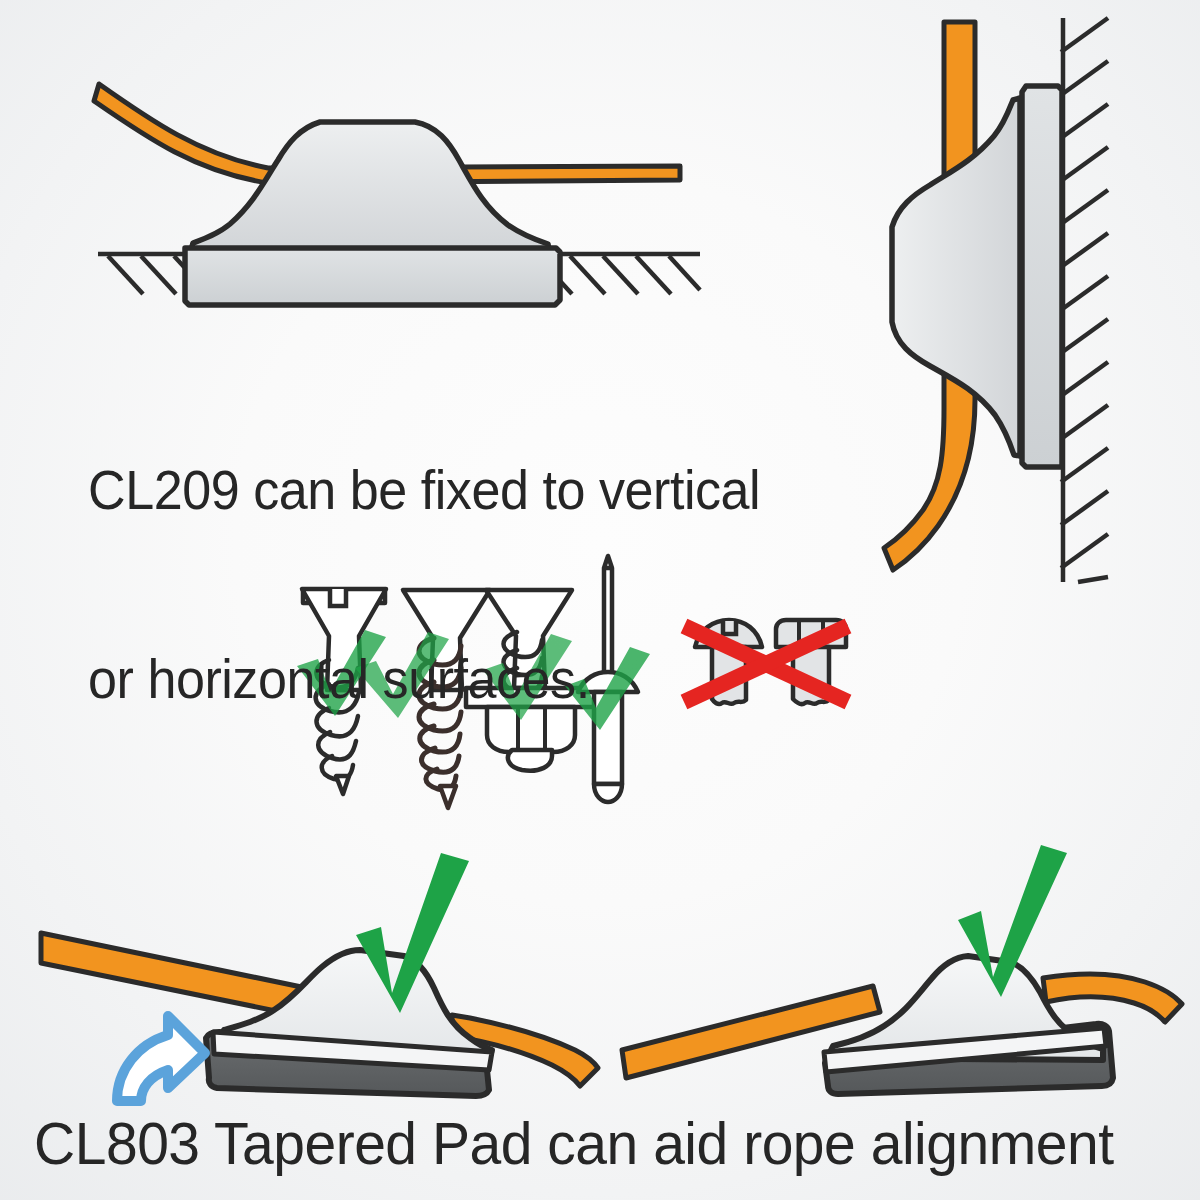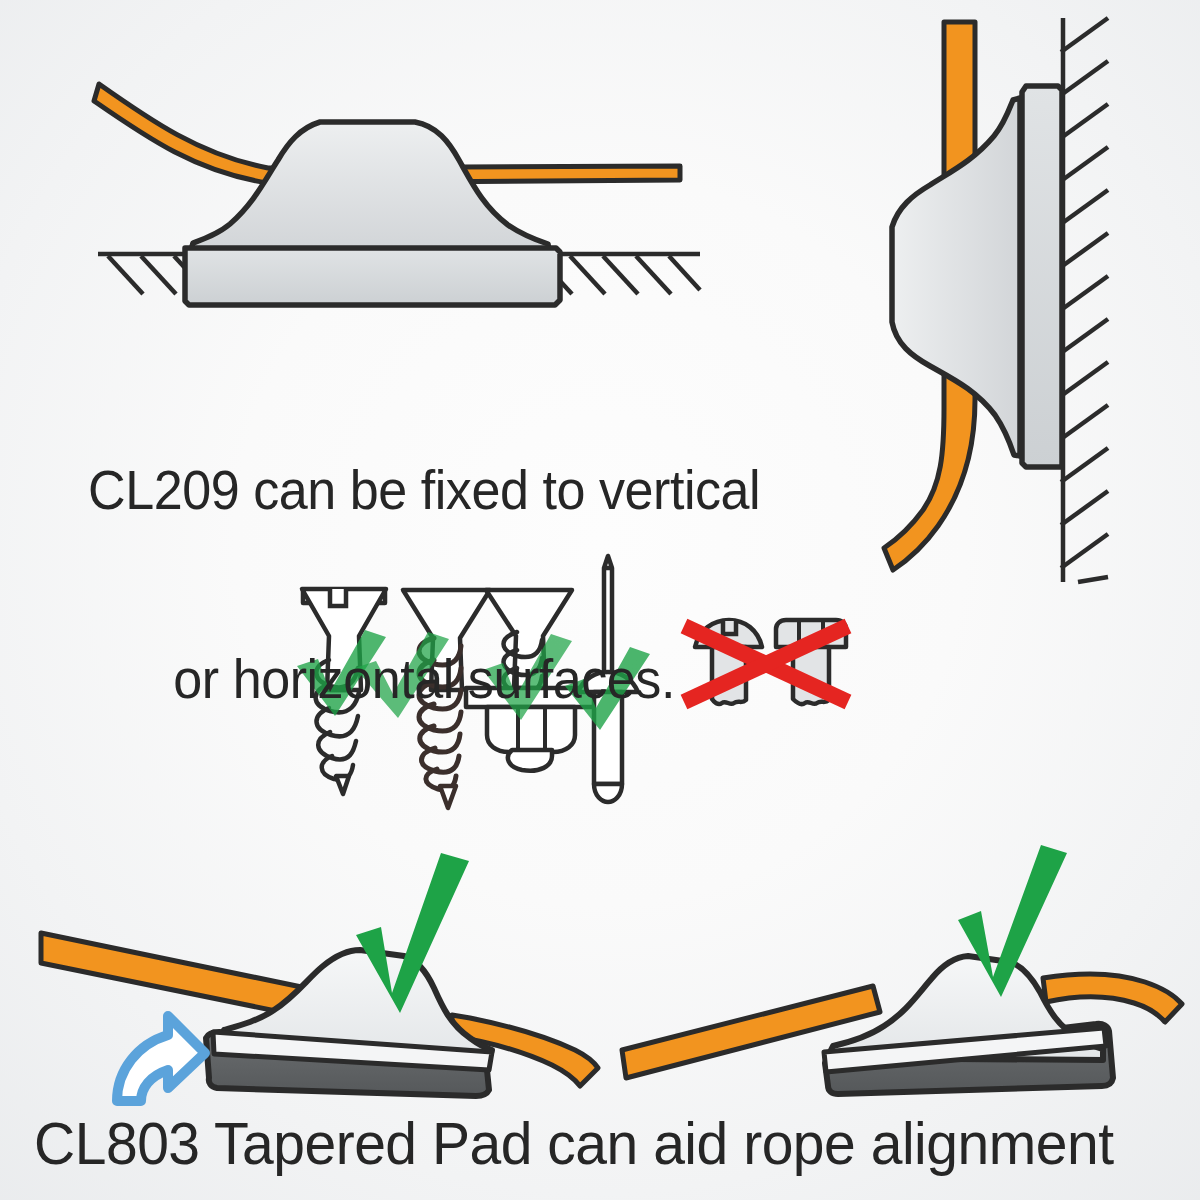--- a/index.html
+++ b/index.html
@@ -4,21 +4,20 @@
 <style>
   html,body{margin:0;padding:0;}
   body{
     width:1200px;height:1200px;overflow:hidden;
     font-family:"Liberation Sans","DejaVu Sans",sans-serif;
     background:#ffffff;
   }
   #stage{
     position:relative;width:1200px;height:1200px;
     background:radial-gradient(ellipse 80% 80% at 50% 45%, #fdfdfd 0%, #fafafa 38%, #f2f3f4 68%, #e8eaec 100%);
-    text-align:center;
   }
   svg.layer{position:absolute;left:0;top:0;width:1200px;height:1200px;}
   .cap{
     position:absolute;
     color:#262626;
     font-family:"Liberation Sans","DejaVu Sans",sans-serif;
     font-weight:400;
     white-space:pre;
     letter-spacing:-0.5px;
   }

